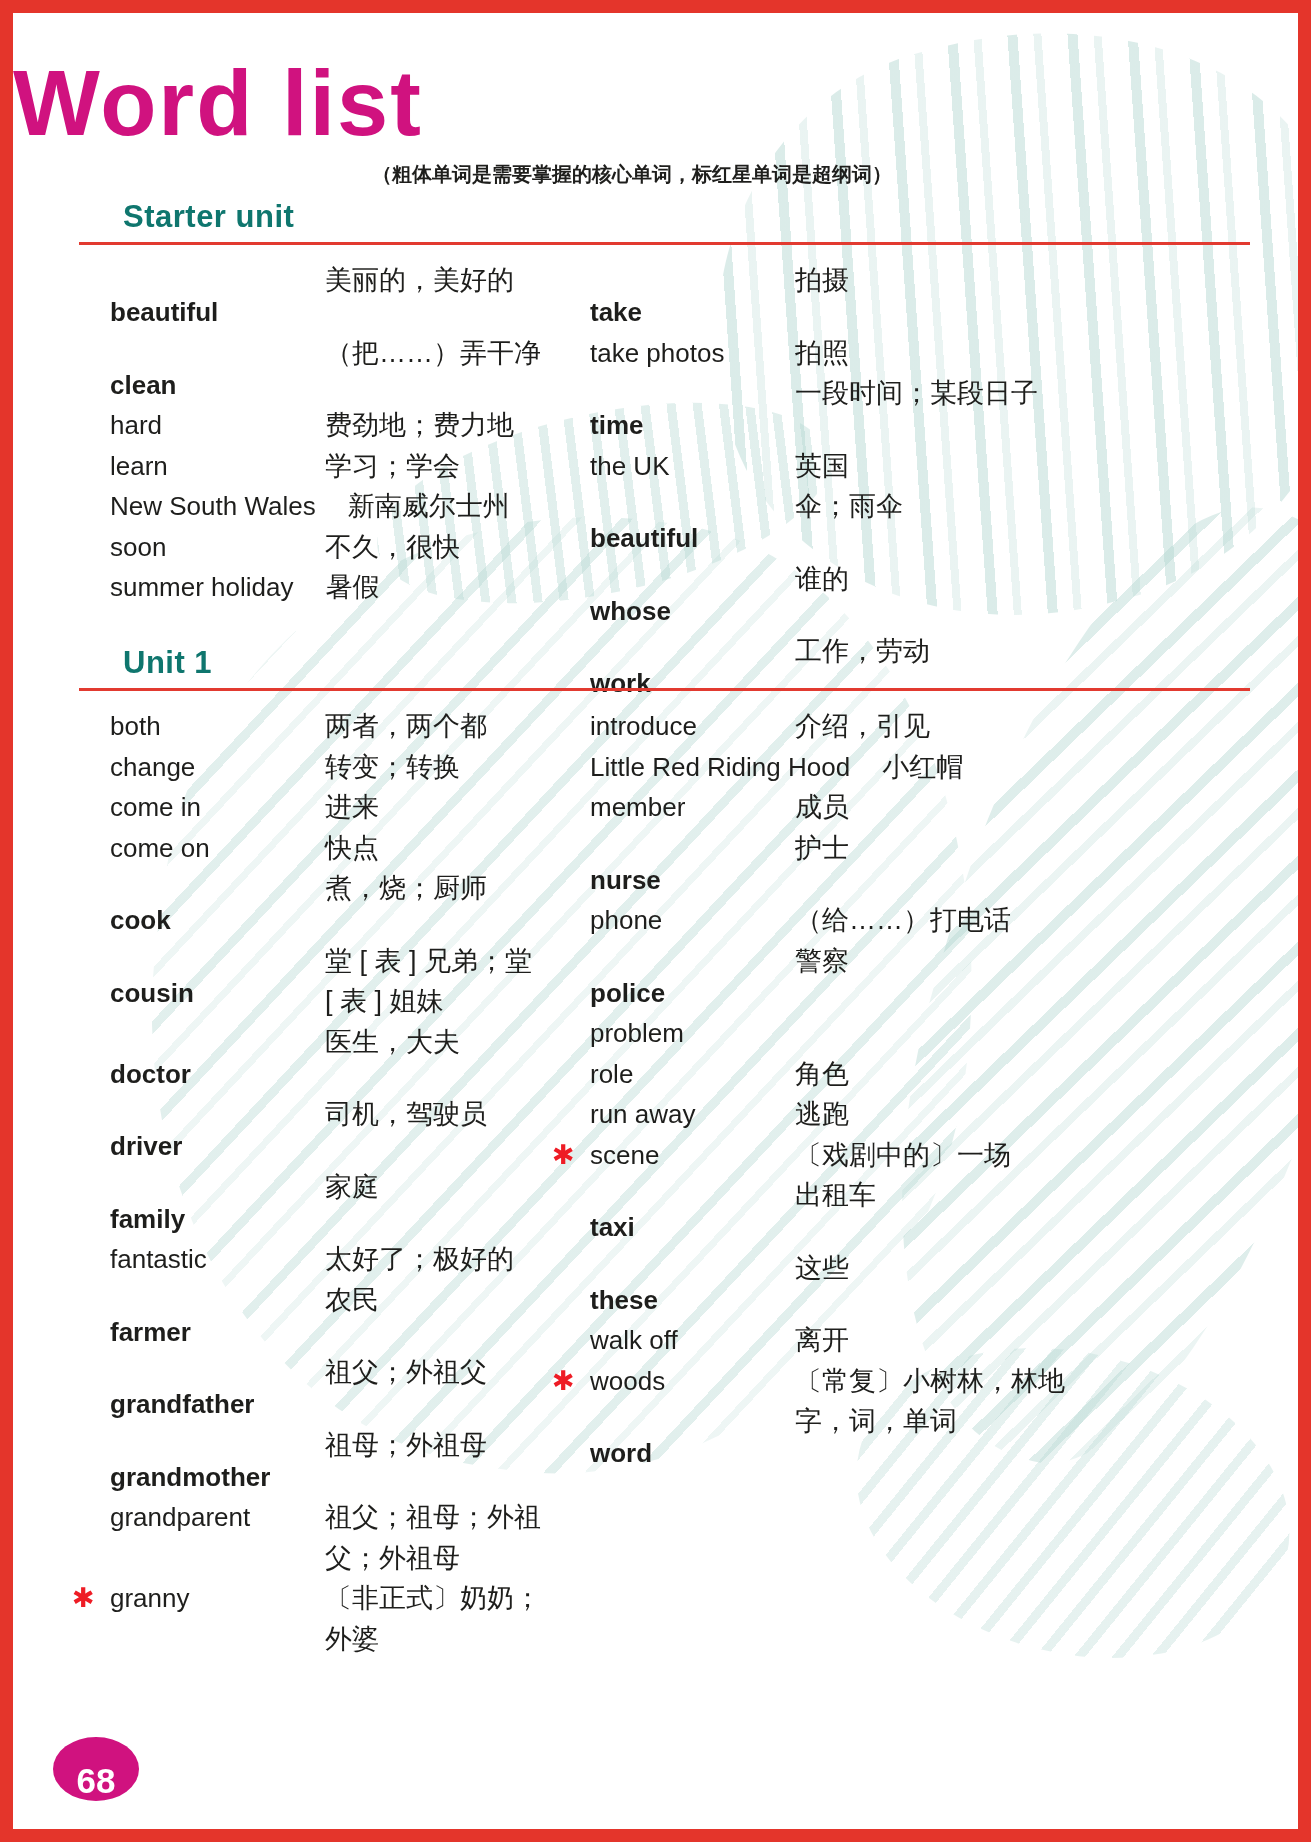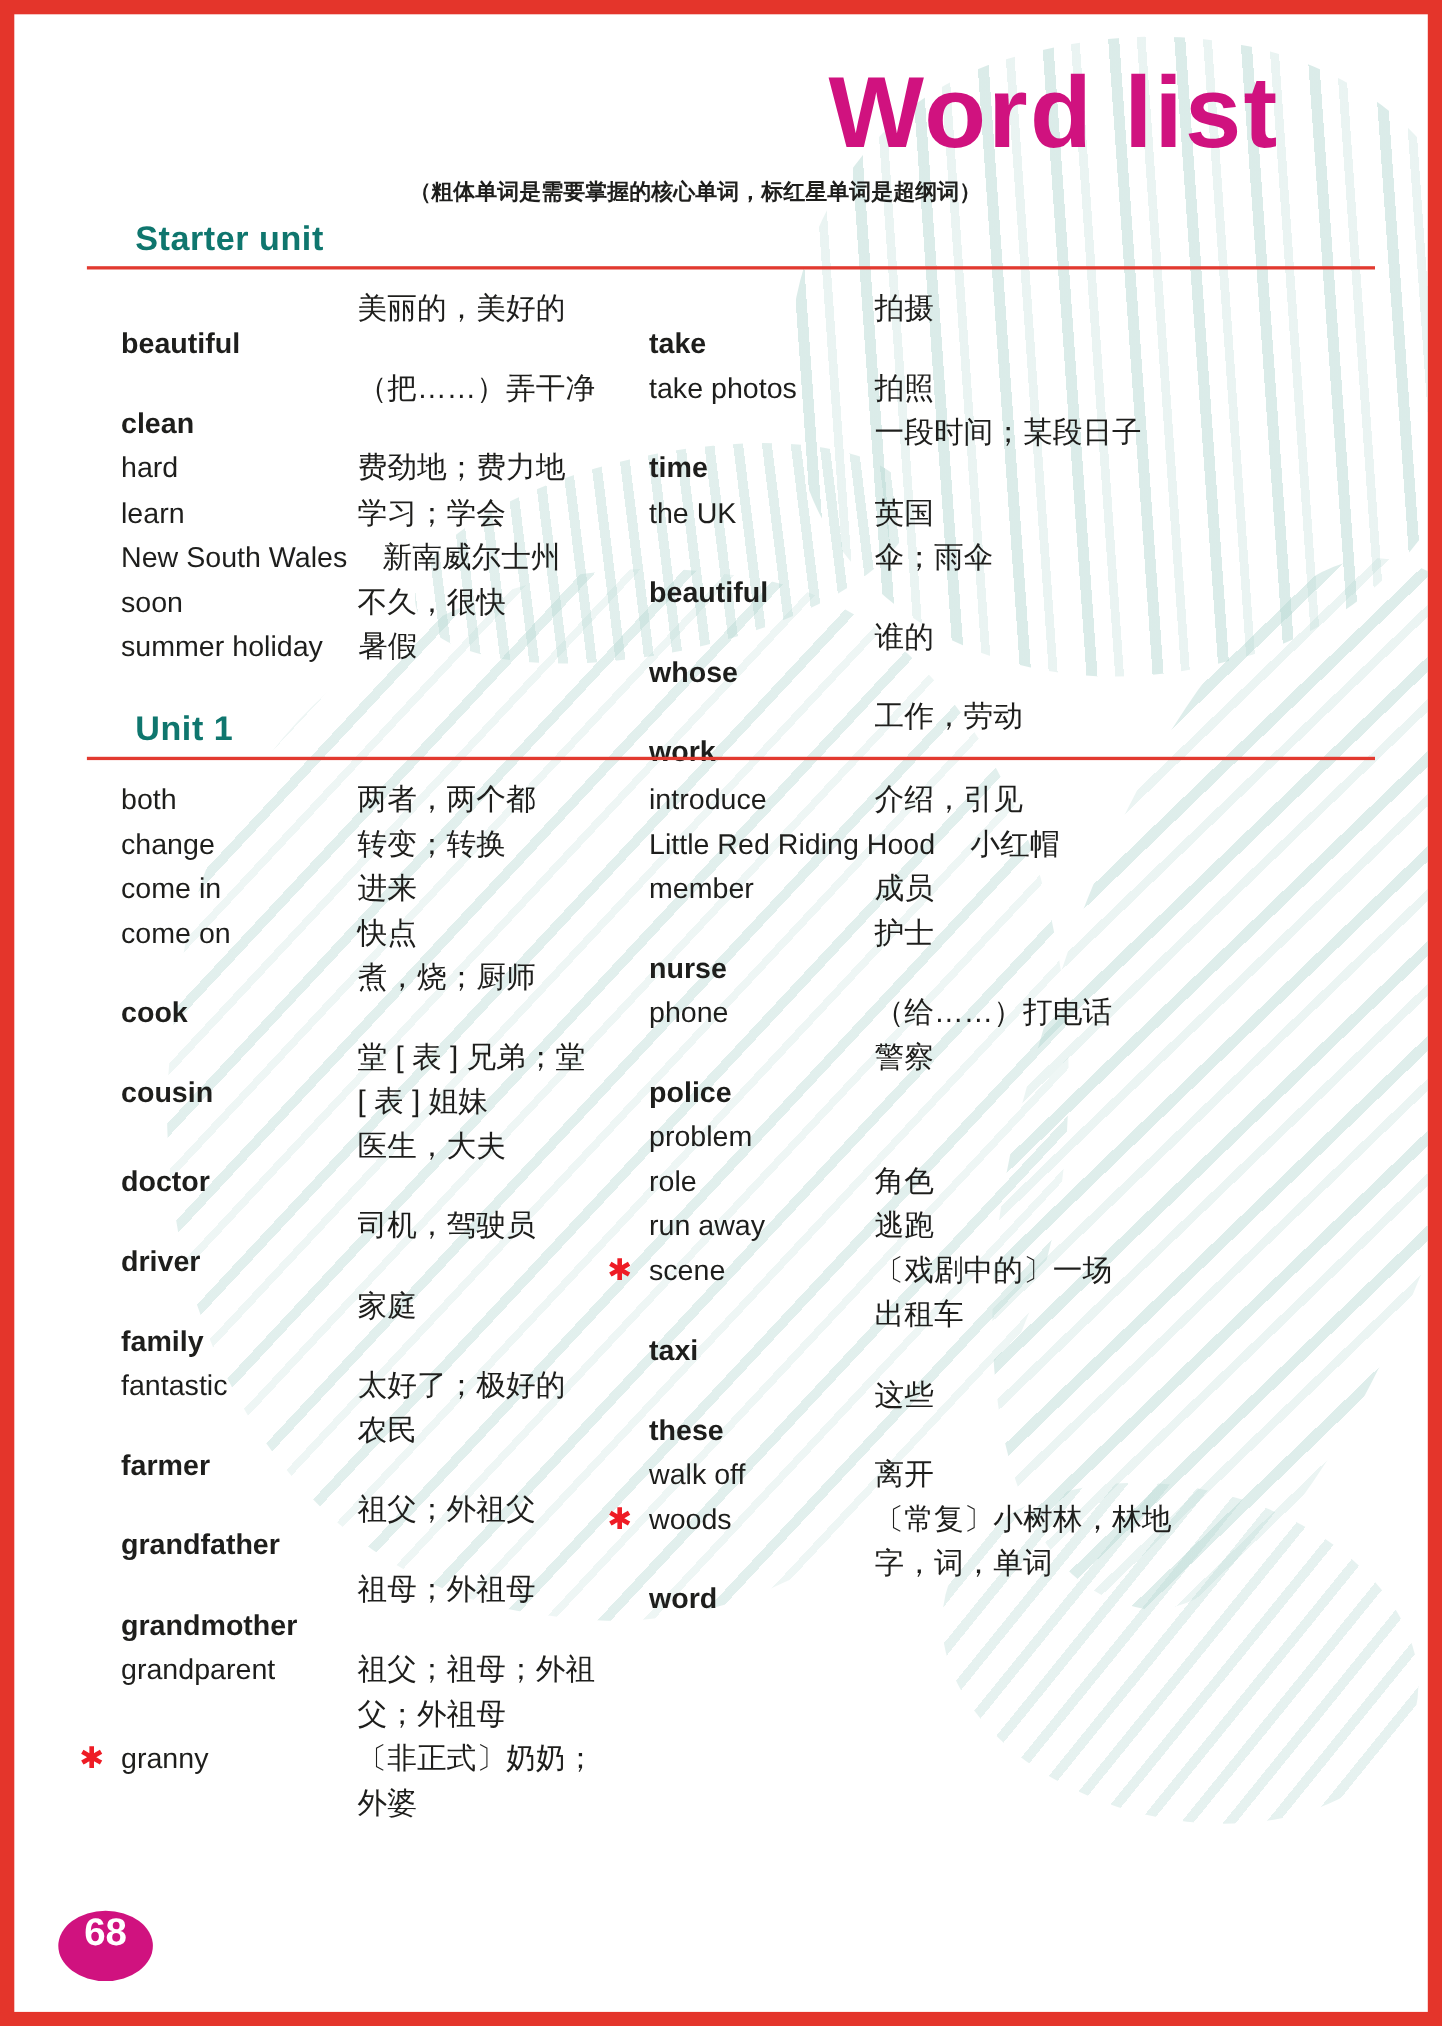--- a/index.html
+++ b/index.html
@@ -53,21 +53,21 @@
     left:840px;top:1340px;width:440px;height:300px;
     background:repeating-linear-gradient(115deg,
       rgba(178,214,208,.38) 0 9px, rgba(255,255,255,0) 9px 30px);
     border-radius:50%;
     transform:rotate(14deg);
   }
   
   .content{position:relative;z-index:1;width:100%;height:100%;}
   .title{
     position:absolute;top:38px;left:0;width:1150px;
-    text-align:right;
+    text-align:left;
     font-size:92px;font-weight:bold;letter-spacing:2px;
     color:#d0127f;
   }
   .subtitle{
     position:absolute;top:148px;left:0;width:1238px;
     text-align:center;
     font-size:20px;font-weight:bold;color:#1e1e1c;
   }
   .section{position:absolute;left:59px;width:1184px;}
   .section-0{top:172px;}
@@ -93,21 +93,21 @@
     white-space:nowrap;font-size:26px;
   }
   .col-1 .en-cell{min-width:205px;}
   .en-cell.bold{font-weight:bold;margin-top:32px;}
   .zh-cell{flex:1 1 auto;font-size:27px;}
   
   .page-badge{
     position:absolute;left:40px;top:1724px;
     width:86px;height:64px;border-radius:50%;
     background:#d0127f;
-    display:flex;align-items:flex-start;justify-content:center;
+    display:flex;align-items:flex-end;justify-content:center;
   }
   .page-badge span{color:#ffffff;font-size:35px;font-weight:bold;}
 </style>
 </head>
 <body>
 
 <div class="page">
 
   <div class="tex tex1"></div>
   <div class="tex tex2"></div>

